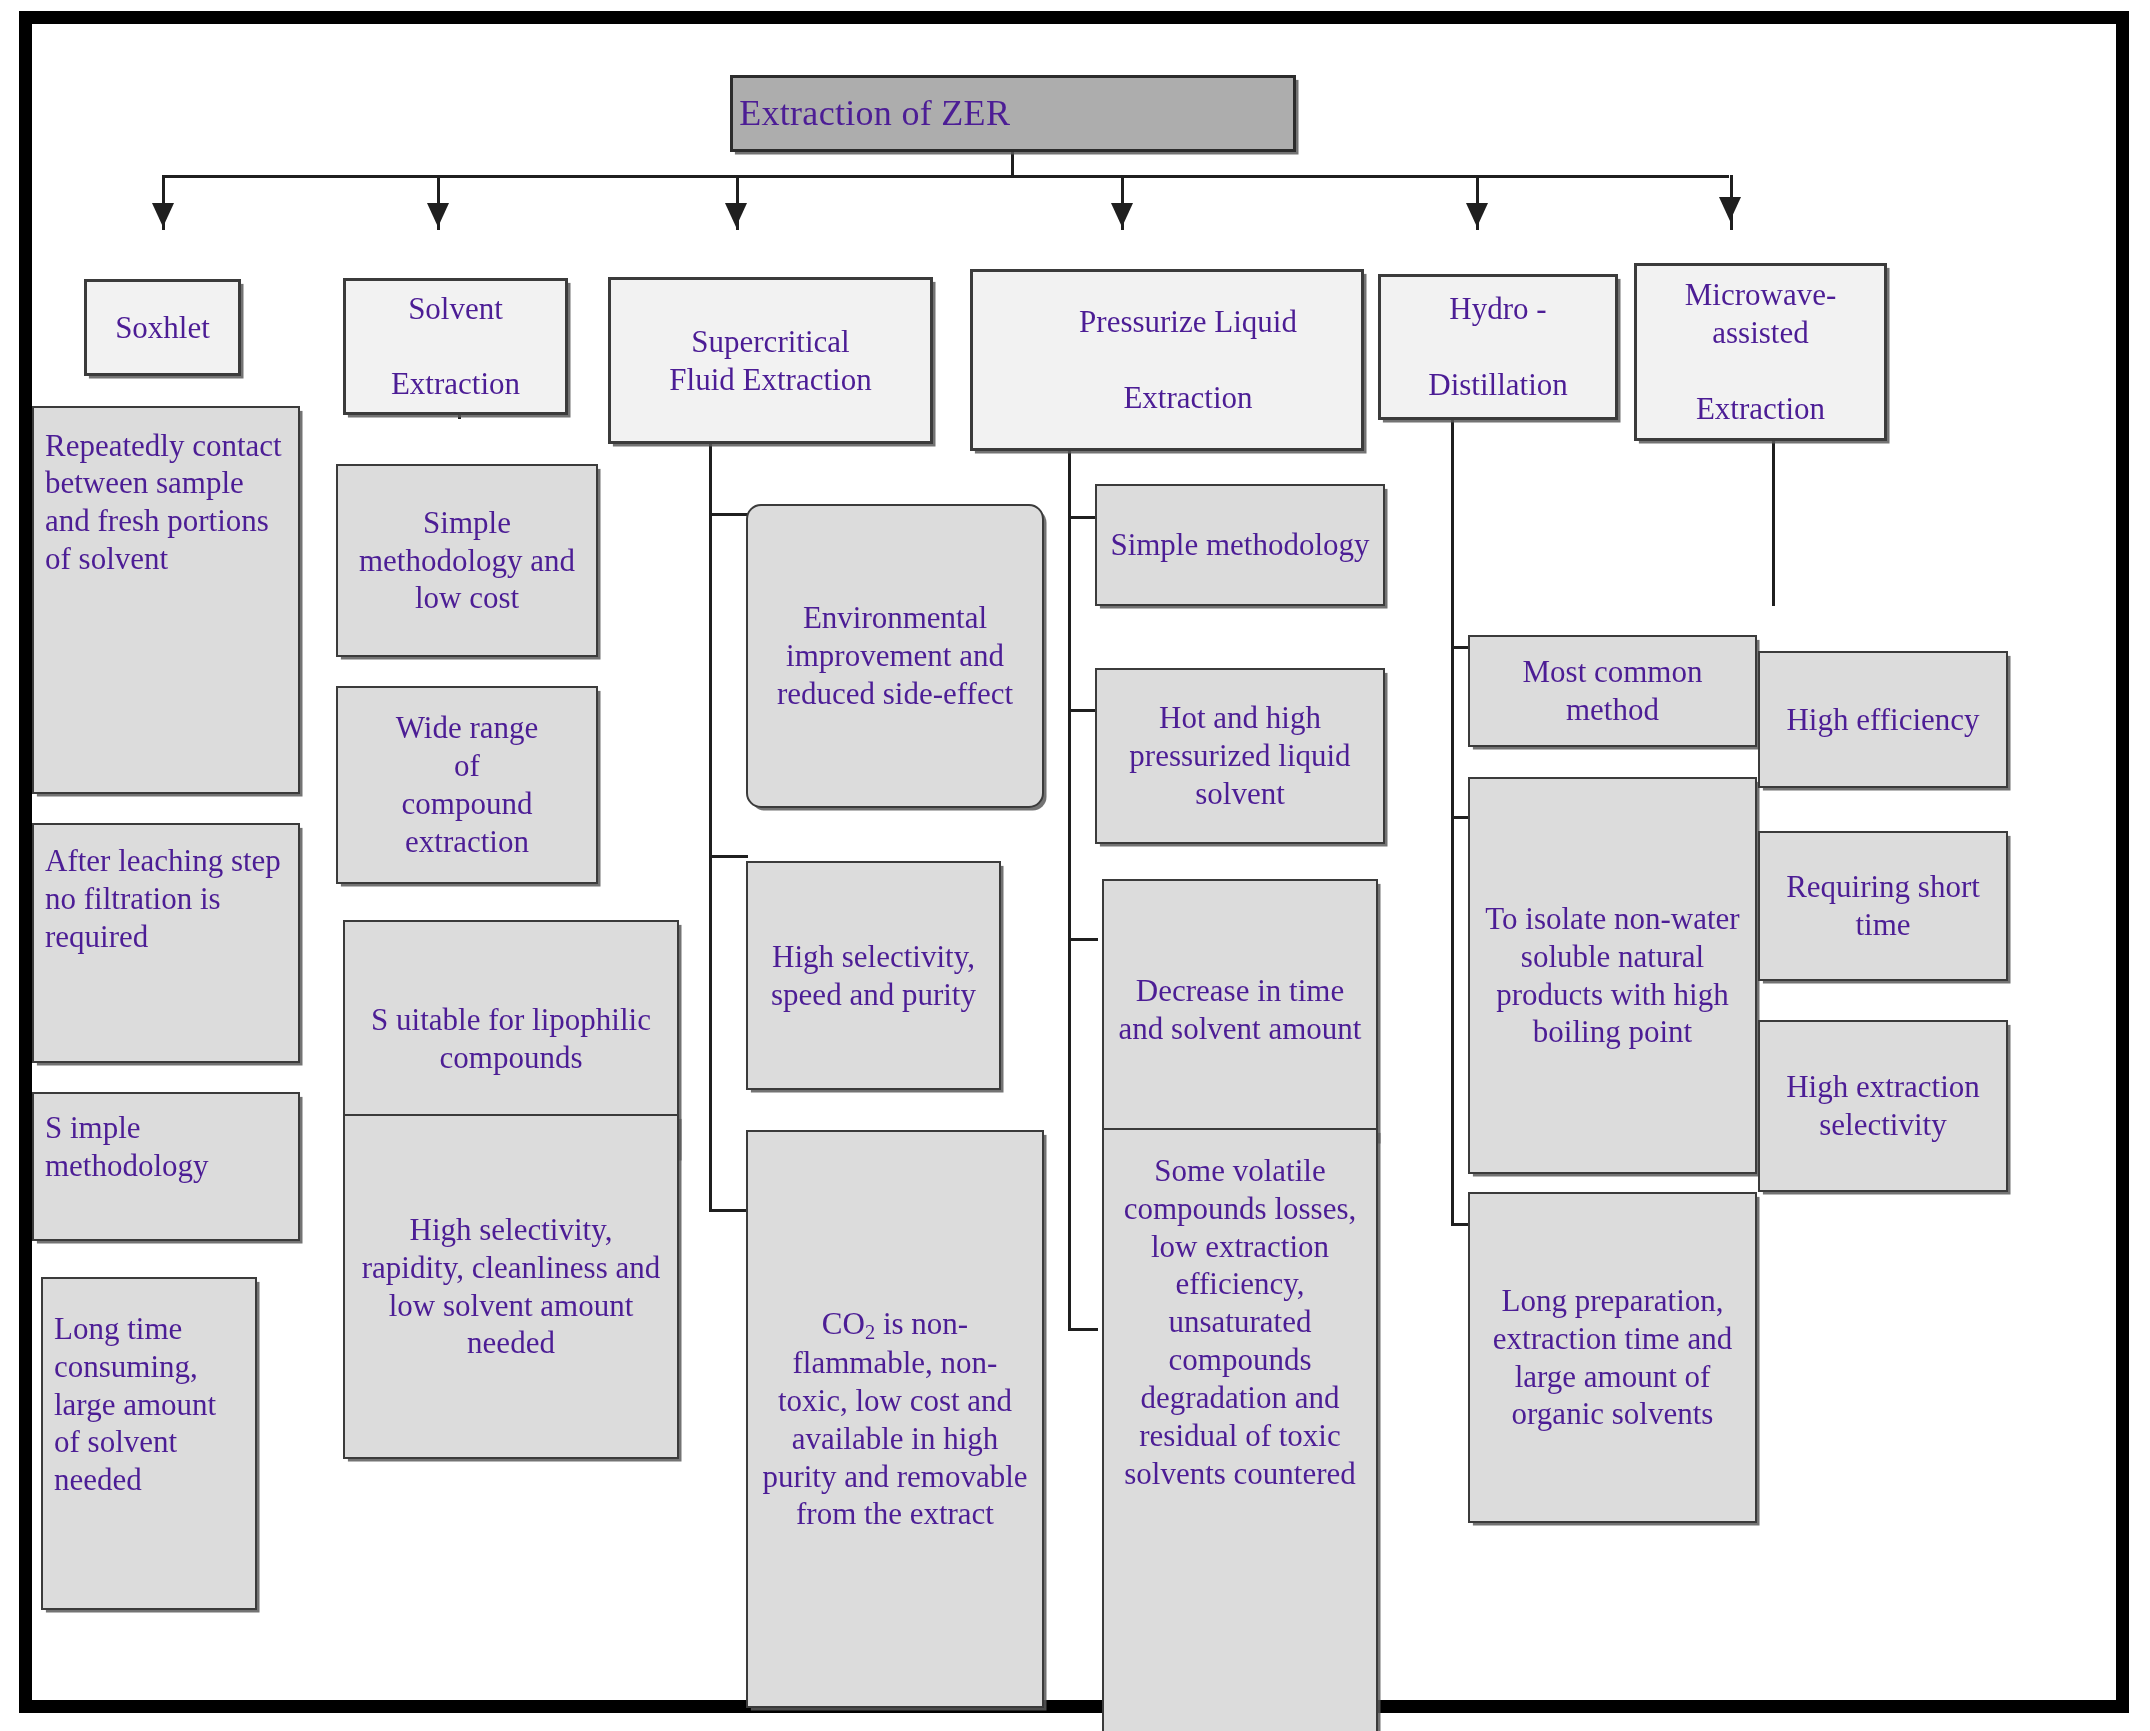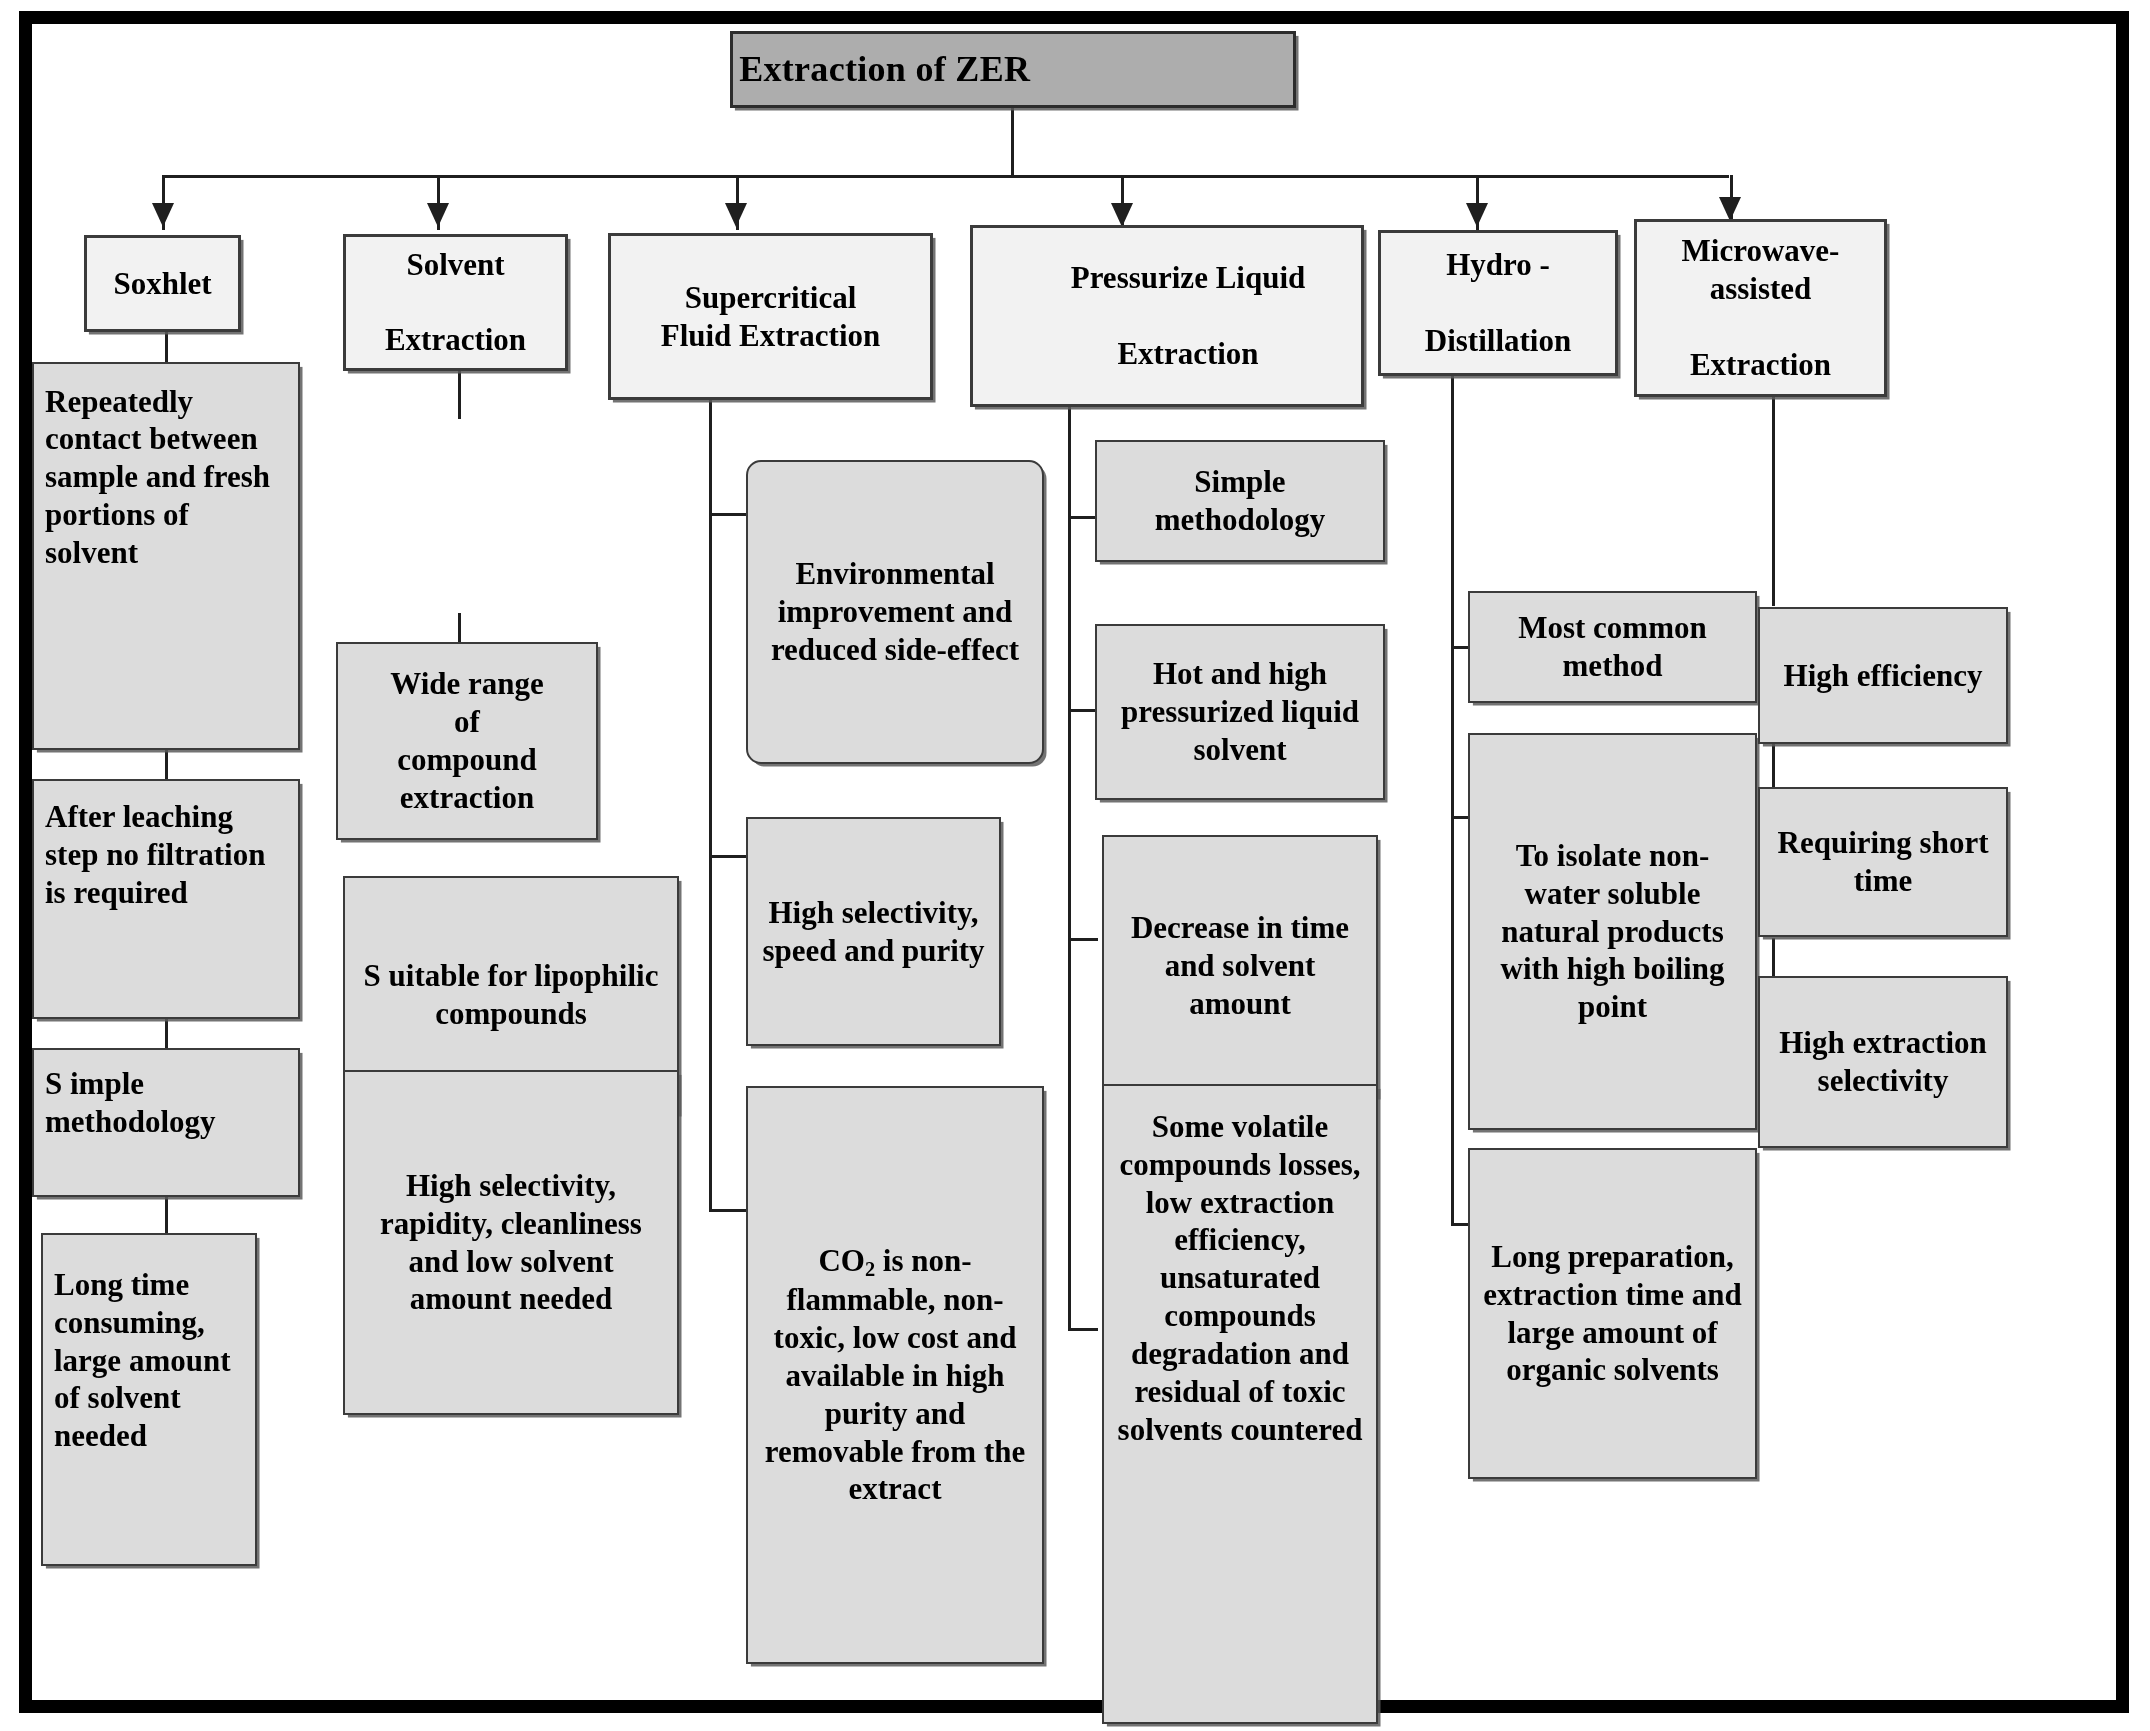--- a/index.html
+++ b/index.html
@@ -11,23 +11,24 @@
     position:absolute;left:18.5px;top:11px;width:2110px;height:1702px;
     border:13.5px solid #000000;background:#ffffff;box-sizing:border-box;
   }
   #canvas{position:absolute;left:0;top:0;width:2151px;height:1732px;}
 
   
   .node{
     position:absolute;box-sizing:border-box;
     border:2.5px solid #3b3b3b;
     display:flex;align-items:center;justify-content:center;
-    color:#000000;font-weight:bold;line-height:1.22;
+    color:#4c1d95;font-weight:normal;line-height:1.22;
     box-shadow:3.7px 3.7px 0 -1.2px rgba(90,90,90,.85);
     z-index:5;
+    margin-top:44px;
   }
   .node .txt{display:block;width:100%;padding:0 6.2px;}
 
   
   .root{
     background:#adadad;border:3.1px solid #2c2c2c;
     font-size:36px;letter-spacing:0.3px;justify-content:center;
   }
   
   .cat{
@@ -123,20 +124,23 @@
   <div class="node leaf left" style="left:32px;top:1048px;width:268px;height:149px;align-items:flex-start;">
     <span class="txt" style="padding-top:14.8px;">S imple methodology</span>
   </div>
 
   <div class="ln lnv" style="left:165px;top:1197px;height:36px;"></div>
   <div class="node leaf left" style="left:41px;top:1233px;width:216px;height:333px;align-items:flex-start;">
     <span class="txt" style="padding-top:31px;">Long time consuming, large amount of solvent needed</span>
   </div>
 
   <div class="ln lnv" style="left:458px;top:370px;height:49px;"></div>
+  <div class="node leaf" style="left:336px;top:420px;width:262px;height:193px;">
+    <span class="txt">Simple methodology and low cost</span>
+  </div>
 
   <div class="ln lnv" style="left:458px;top:613px;height:29.5px;"></div>
   <div class="node leaf" style="left:336px;top:642px;width:262px;height:198px;">
     <span class="txt">Wide range<br>of<br>compound<br>extraction</span>
   </div>
 
   <div class="ln lnh" style="left:598px;top:960px;width:66px;"></div>
   <div class="node leaf" style="left:343px;top:876px;width:336px;height:238px;">
     <span class="txt">S uitable for lipophilic compounds</span>
   </div>

